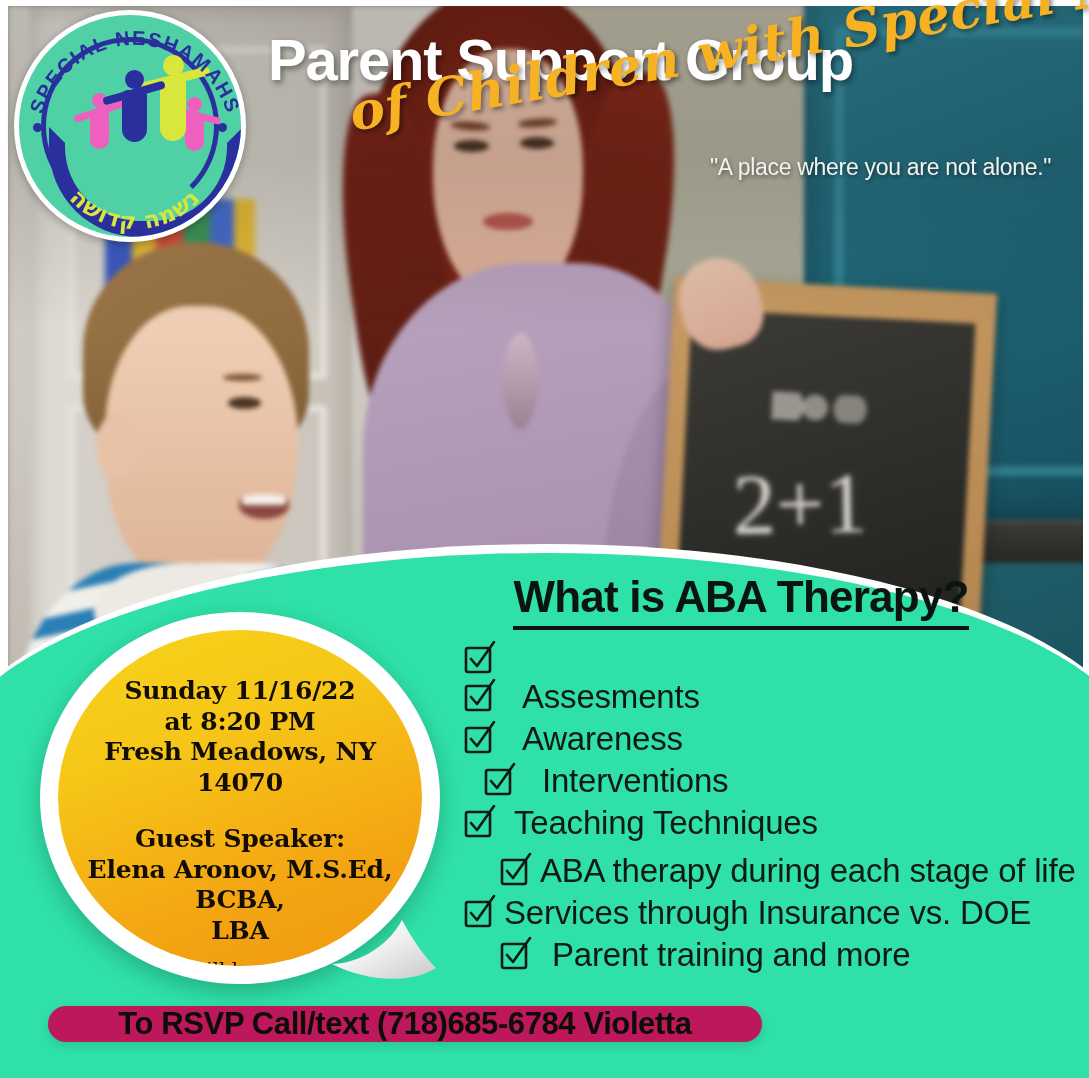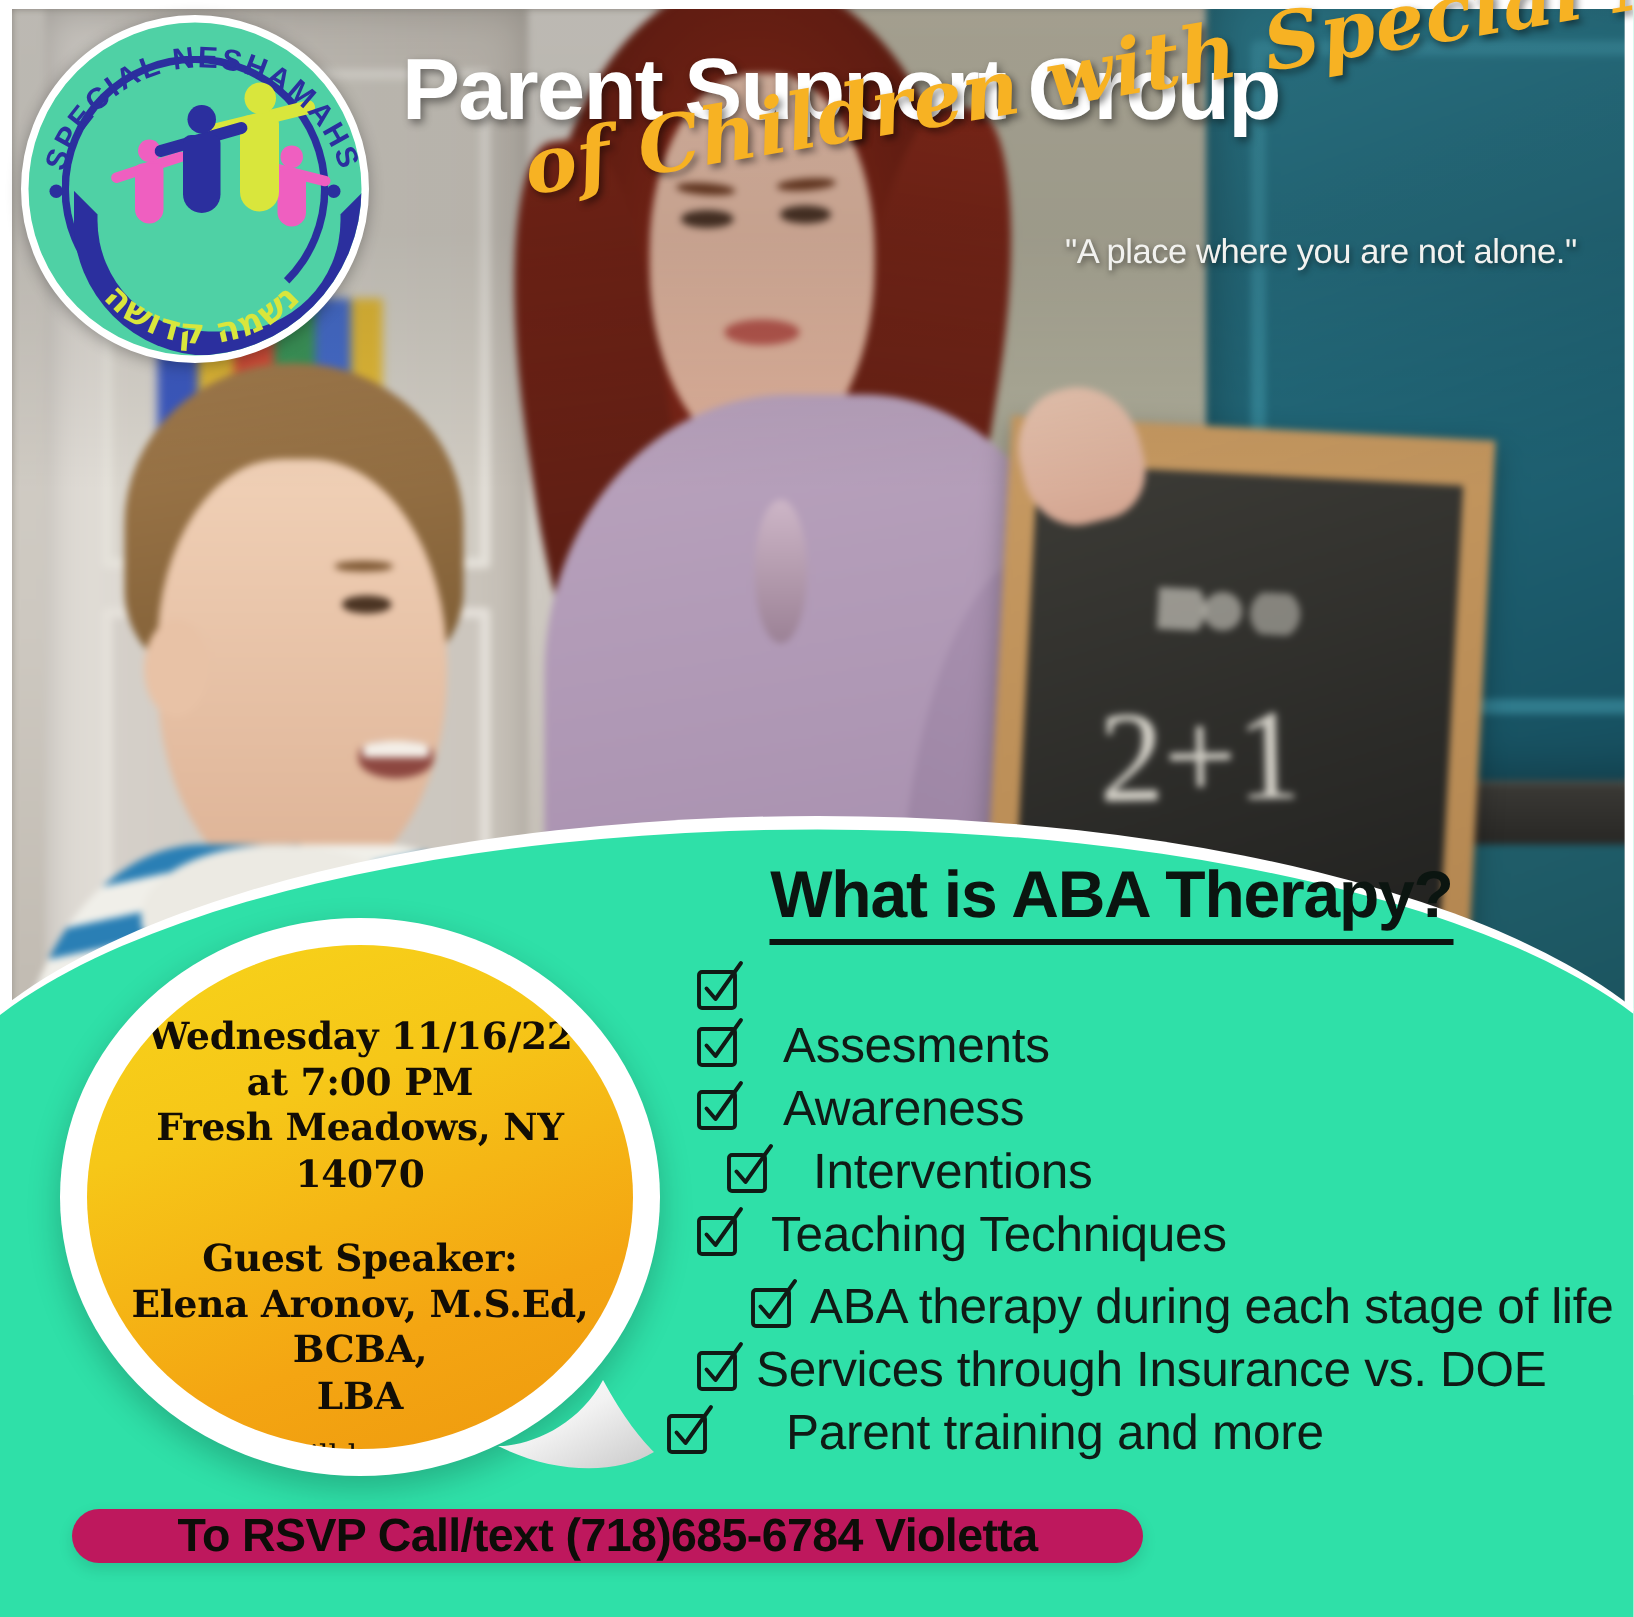--- a/index.html
+++ b/index.html
@@ -390,21 +390,21 @@
     letter-spacing:-.2px;
     white-space:nowrap;
   }
   .ci.i0{margin-left:72px;}
   .ci.i1{margin-left:72px;}
   .ci.i2{margin-left:72px;}
   .ci.i3{margin-left:92px;}
   .ci.i4{margin-left:72px;}
   .ci.i5{margin-left:108px;margin-top:10px;}
   .ci.i6{margin-left:72px;}
-  .ci.i7{margin-left:52px;margin-top:4px;gap:28px;}
+  .ci.i7{margin-left:108px;margin-top:4px;}
   .ci.i0 .ctxt,.ci.i1 .ctxt,.ci.i2 .ctxt,.ci.i3 .ctxt{margin-left:18px;}
   .ci.i4 .ctxt{margin-left:10px;}
   .ci.i7 .ctxt{margin-left:12px;}
 
   
   .sticker-wrap{
     position:absolute;left:40px;top:612px;width:400px;height:372px;
   }
   .sticker-white{
     position:absolute;inset:0;
@@ -635,22 +635,22 @@
         </span>
         <span class="ctxt">Parent training and more</span>
       </li>
     </ul>
   </div>
 
   <div class="sticker-wrap">
     <div class="sticker-white"></div>
     <div class="sticker-orange">
       <div class="sticker-text">
-        <div class="st-l1">Wednesday 11/16/22</div>
-        <div class="st-l1">at 7:00 PM</div>
+        <div class="st-l1">Sunday 11/16/22</div>
+        <div class="st-l1">at 8:20 PM</div>
         <div class="st-l1">Fresh Meadows, NY 14070</div>
         <div class="st-gap"></div>
         <div class="st-l2">Guest Speaker:</div>
         <div class="st-l2">Elena Aronov, M.S.Ed, BCBA,</div>
         <div class="st-l2">LBA</div>
         <div class="st-l3">Dinner will be served.</div>
       </div>
     </div>
     <div class="peel">
       <svg width="120" height="120" viewBox="0 0 120 120">

